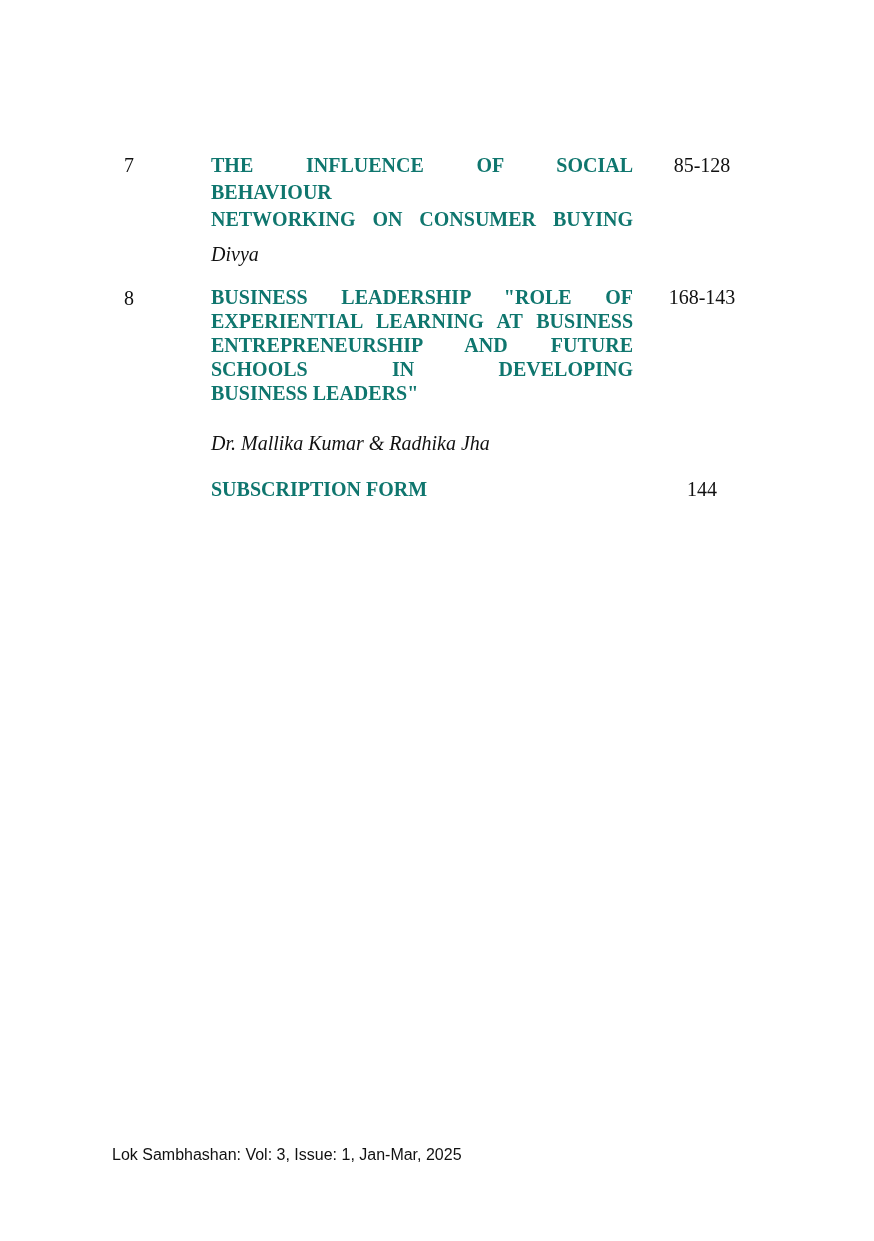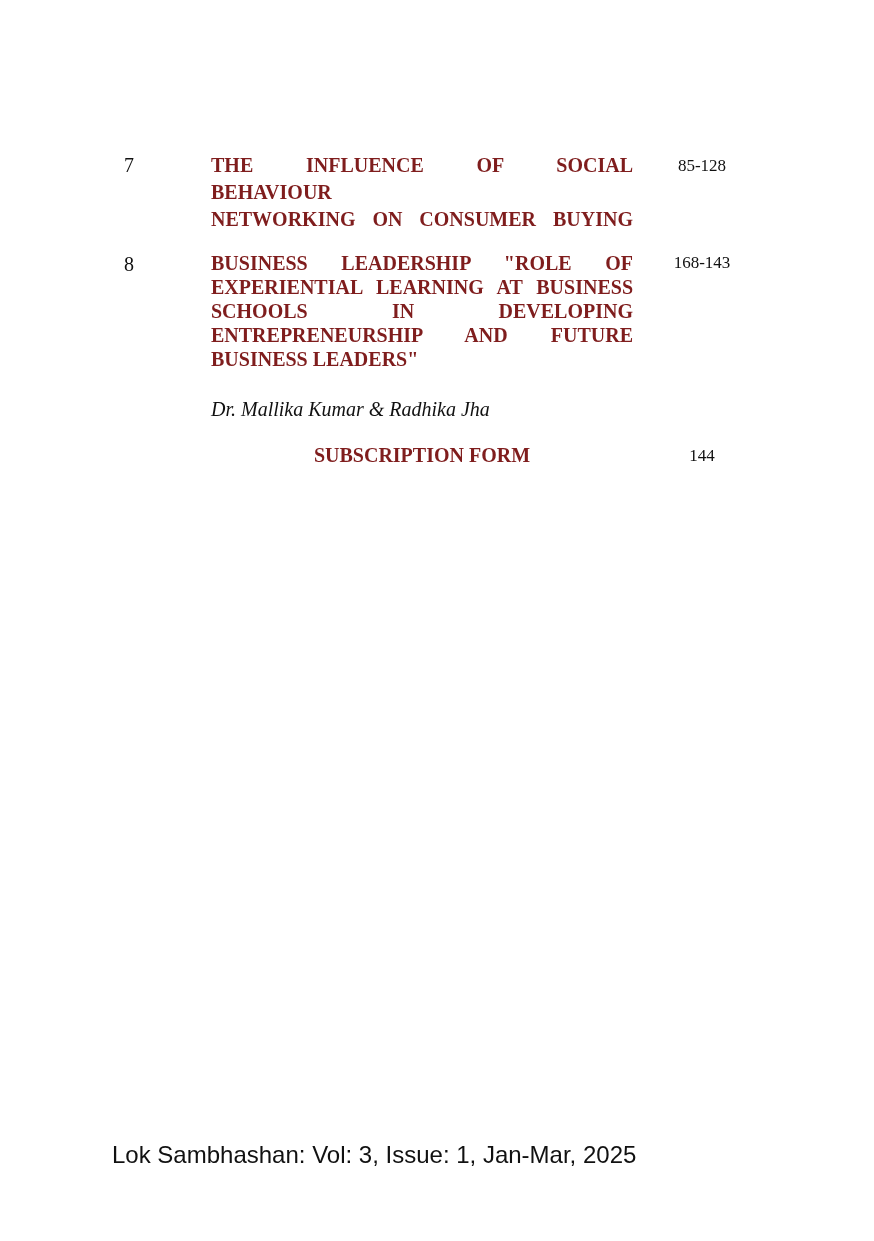--- a/index.html
+++ b/index.html
@@ -25,82 +25,83 @@
     align-items: start;
   }
   .col-num {
     font-size: 20px;
     line-height: 27px;
     color: #111111;
   }
   .col-title { grid-column: 2; }
   .col-pages {
     grid-column: 4;
-    font-size: 17px;
+    font-size: 20px;
     text-align: center;
     color: #111111;
   }
   .title-line {
     font-size: 20px;
     font-weight: bold;
-    color: #7f1d1d;
+    color: #0f766e;
     text-align: justify;
     white-space: normal;
   }
   .title-line.stretch { text-align-last: justify; }
   .entry-7 .title-line { line-height: 27px; }
   .entry-7 .col-pages  { line-height: 27px; }
   .entry-8 .title-line { line-height: 24px; }
   .entry-8 .col-pages  { line-height: 24px; }
-  .entry-sub .title-line { line-height: 25px; text-align: center; }
+  .entry-sub .title-line { line-height: 25px; text-align: left; }
   .entry-sub .col-pages  { line-height: 25px; }
   .author {
     font-size: 20px;
     line-height: 25px;
     font-style: italic;
     color: #111111;
   }
   .entry-7 .author { margin-top: 9px; }
   .entry-8 { margin-top: 18px; }
   .entry-8 .author { margin-top: 26px; }
   .entry-sub { margin-top: 21px; }
   .footer {
     position: absolute;
     left: 112px;
     top: 1141px;
     font-family: "Liberation Sans", "DejaVu Sans", sans-serif;
-    font-size: 24px;
+    font-size: 16px;
     line-height: 28px;
     color: #111111;
   }
 </style>
 </head>
 <body>
 
 <div class="page">
 
   <main class="toc">
 
     <section class="entry entry-7">
       <div class="col-num">7</div>
       <div class="col-title">
         <div class="title-line stretch">THE INFLUENCE OF SOCIAL</div>
         <div class="title-line">BEHAVIOUR</div>
         <div class="title-line stretch">NETWORKING ON CONSUMER BUYING</div>
+        <div class="author">Divya</div>
       </div>
       <div class="col-pages">85-128</div>
     </section>
 
     <section class="entry entry-8">
       <div class="col-num">8</div>
       <div class="col-title">
         <div class="title-line stretch">BUSINESS LEADERSHIP "ROLE OF</div>
         <div class="title-line stretch">EXPERIENTIAL LEARNING AT BUSINESS</div>
+        <div class="title-line stretch">ENTREPRENEURSHIP AND FUTURE</div>
         <div class="title-line stretch">SCHOOLS IN DEVELOPING</div>
-        <div class="title-line stretch">ENTREPRENEURSHIP AND FUTURE</div>
         <div class="title-line">BUSINESS LEADERS"</div>
         <div class="author">Dr. Mallika Kumar &amp; Radhika Jha</div>
       </div>
       <div class="col-pages">168-143</div>
     </section>
 
     <section class="entry entry-sub">
       <div class="col-num"></div>
       <div class="col-title">
         <div class="title-line">SUBSCRIPTION FORM</div>

